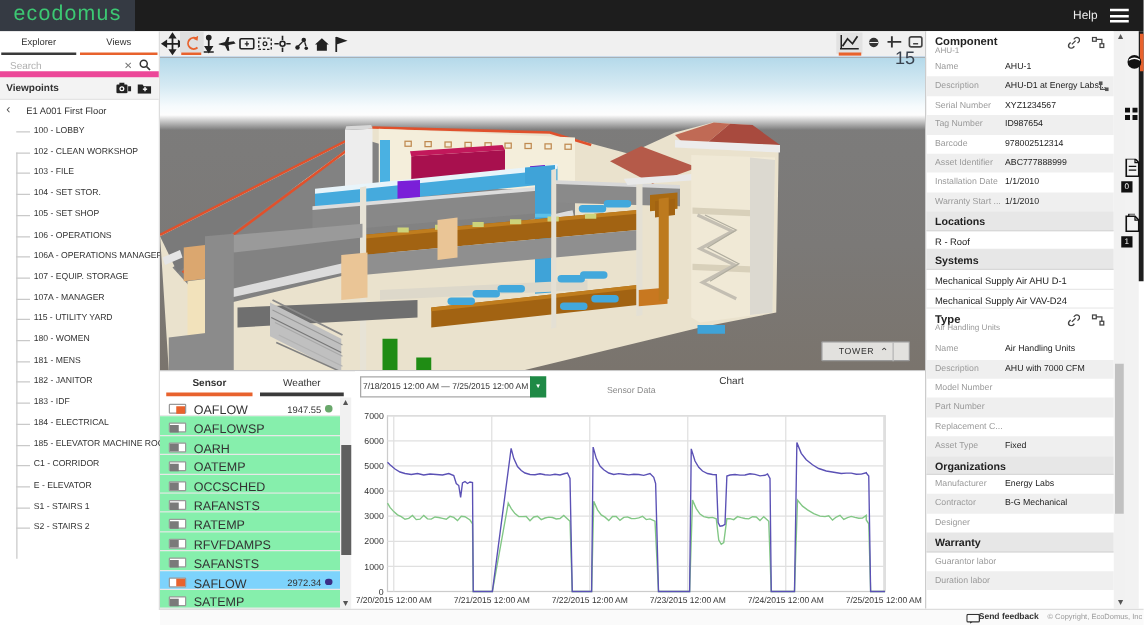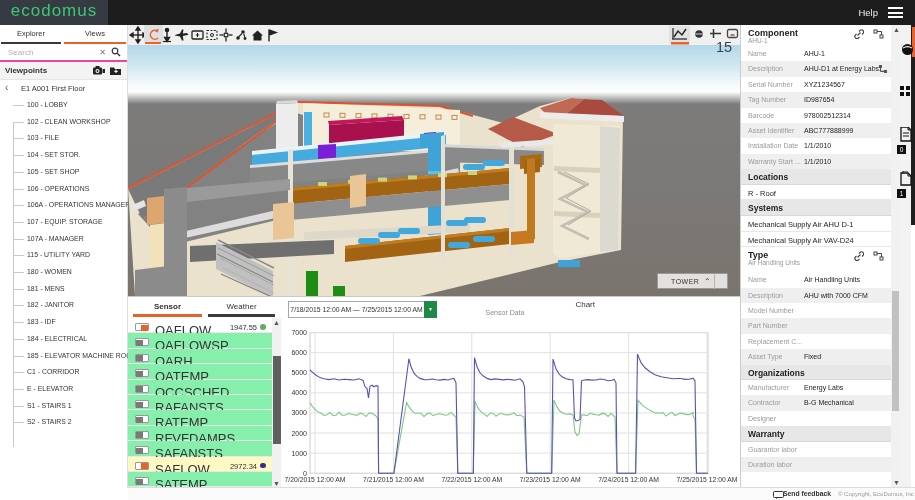--- a/index.html
+++ b/index.html
@@ -10,21 +10,21 @@
 #topbar { position:absolute; left:0; top:0; width:915px; height:25px; background:#1d1d1d; }
 #logo { position:absolute; left:0; top:0; width:108px; height:25px; background:#353a43; color:#3cc873; font-size:17px; font-weight:normal; letter-spacing:1px; text-align:center; line-height:22px; }
 #help { position:absolute; right:37px; top:0; height:25px; line-height:25px; color:#eee; font-size:9.5px; }
 #burger { position:absolute; right:12px; top:7px; width:15px; height:11px; }
 #burger div { height:2px; background:#fff; margin-bottom:2.5px; }
 
 
 #left { position:absolute; left:0; top:25px; width:128px; height:463px; background:#fff; border-right:1px solid #ddd; }
 #tab-exp { position:absolute; left:1px; top:0; width:60px; height:19px; font-size:7.5px; color:#333; text-align:center; line-height:18px; border-bottom:2px solid #3a3a3a; }
 #tab-views { position:absolute; left:64px; top:0; width:62px; height:19px; font-size:7.5px; color:#333; text-align:center; line-height:18px; border-bottom:2px solid #e8622d; }
-#search { position:absolute; top:19px; left:0; width:127px; height:18px; border-bottom:2px solid #ec4899; }
+#search { position:absolute; top:19px; left:0; width:127px; height:18px; border-bottom:5px solid #ec4899; }
 #search .ph { position:absolute; left:8px; top:4px; color:#b0b0b0; font-size:8px; }
 #search .x { position:absolute; right:21px; top:4px; color:#777; font-size:8px; }
 #vphead { position:absolute; top:37px; left:0; width:127px; height:18px; background:#f3f3f3; border-bottom:1px solid #e4e4e4; }
 #vphead .t { position:absolute; left:5px; top:4px; font-size:8px; font-weight:bold; color:#333; }
 #floor { position:absolute; top:55px; left:0; width:127px; height:17px; }
 #floor .ch { position:absolute; left:5px; top:2px; color:#555; font-size:10px; }
 #floor .t { position:absolute; left:21px; top:4px; font-size:7.5px; color:#333; }
 #tree { position:absolute; top:72px; left:0; width:127px; height:390px; }
 .titem { position:absolute; left:27px; font-size:6.9px; color:#333; white-space:nowrap; }
 .tline { position:absolute; left:13px; width:11px; height:1px; background:#c9c9c9; }
@@ -39,21 +39,21 @@
 #towerbtn { position:absolute; left:657px; top:273px; width:71px; height:16px; background:rgba(232,231,228,0.95); border:1px solid #9a9a9a; border-radius:1px; font-size:7px; color:#333; line-height:15px; letter-spacing:0.5px; }
 
 
 #bottom { position:absolute; left:128px; top:296px; width:612px; height:191px; background:#fff; border-top:1px solid #c9c9c9; }
 #stab1 { position:absolute; left:5px; top:1px; width:69px; height:19px; font-size:8px; font-weight:bold; color:#333; text-align:center; line-height:17px; border-bottom:3px solid #e8622d; }
 #stab2 { position:absolute; left:80px; top:1px; width:67px; height:19px; font-size:8px; color:#333; text-align:center; line-height:17px; border-bottom:3px solid #3a3a3a; }
 #senslist { position:absolute; left:0; top:21px; width:144px; height:170px; overflow:hidden; }
 .srow { position:absolute; left:0; width:144px; height:15.4px; border-bottom:1px solid #e8e8e8; background:#86efac; }
 .srow .tg { position:absolute; left:7px; top:5px; width:14px; height:8px; background:#fff; border:1px solid #999; border-radius:1px; }
 .srow .kn { position:absolute; top:0.5px; width:7px; height:6px; }
-.srow .nm { position:absolute; left:27px; top:5px; font-size:13px; color:#333; }
+.srow .nm { position:absolute; left:27px; top:5px; font-size:10px; color:#333; }
 .srow .val { position:absolute; right:15px; top:5px; font-size:7.5px; color:#333; }
 .srow .dot { position:absolute; right:6.5px; top:6px; width:5.5px; height:5.5px; border-radius:50%; }
 #sscroll { position:absolute; left:144px; top:21px; width:9px; height:170px; background:#f1f1f1; }
 #sscroll .thumb { position:absolute; left:1px; top:38px; width:8px; height:88px; background:#5f5f5f; }
 #sscroll .up { position:absolute; left:1px; top:1px; font-size:7px; color:#555; }
 #sscroll .dn { position:absolute; left:1px; bottom:1px; font-size:7px; color:#555; }
 #chartzone { position:absolute; left:156px; top:0; width:456px; height:191px; background:#fff; }
 #datebox { position:absolute; left:4px; top:4px; width:137px; height:17px; border:1px solid #a8a8a8; font-size:6.8px; color:#333; line-height:15px; text-align:center; background:#fff; white-space:nowrap; overflow:hidden; }
 #datebtn { position:absolute; left:140px; top:4px; width:13px; height:17px; background:#1f8a46; color:#fff; font-size:5px; text-align:center; line-height:17px; }
 #ctitle { position:absolute; left:221px; top:3px; font-size:8px; color:#333; text-align:right; width:180px; margin-left:-90px; }
@@ -408,21 +408,21 @@
           <span class="kn" style="left:0;background:#7a7a7a"></span>
         </span>
         <span class="nm">RFVFDAMPS</span>
       </div>
       <div class="srow" style="top:123.2px;">
         <span class="tg">
           <span class="kn" style="left:0;background:#7a7a7a"></span>
         </span>
         <span class="nm">SAFANSTS</span>
       </div>
-      <div class="srow" style="top:138.6px;background:#fef9c3;">
+      <div class="srow" style="top:138.6px;background:#7dd3fc;">
         <span class="tg">
           <span class="kn" style="right:0;background:#e8622d"></span>
         </span>
         <span class="nm">SAFLOW</span>
         <span class="val">2972.34</span>
         <span class="dot" style="background:#3b2e86"></span>
       </div>
       <div class="srow" style="top:154px;">
         <span class="tg">
           <span class="kn" style="left:0;background:#7a7a7a"></span>

